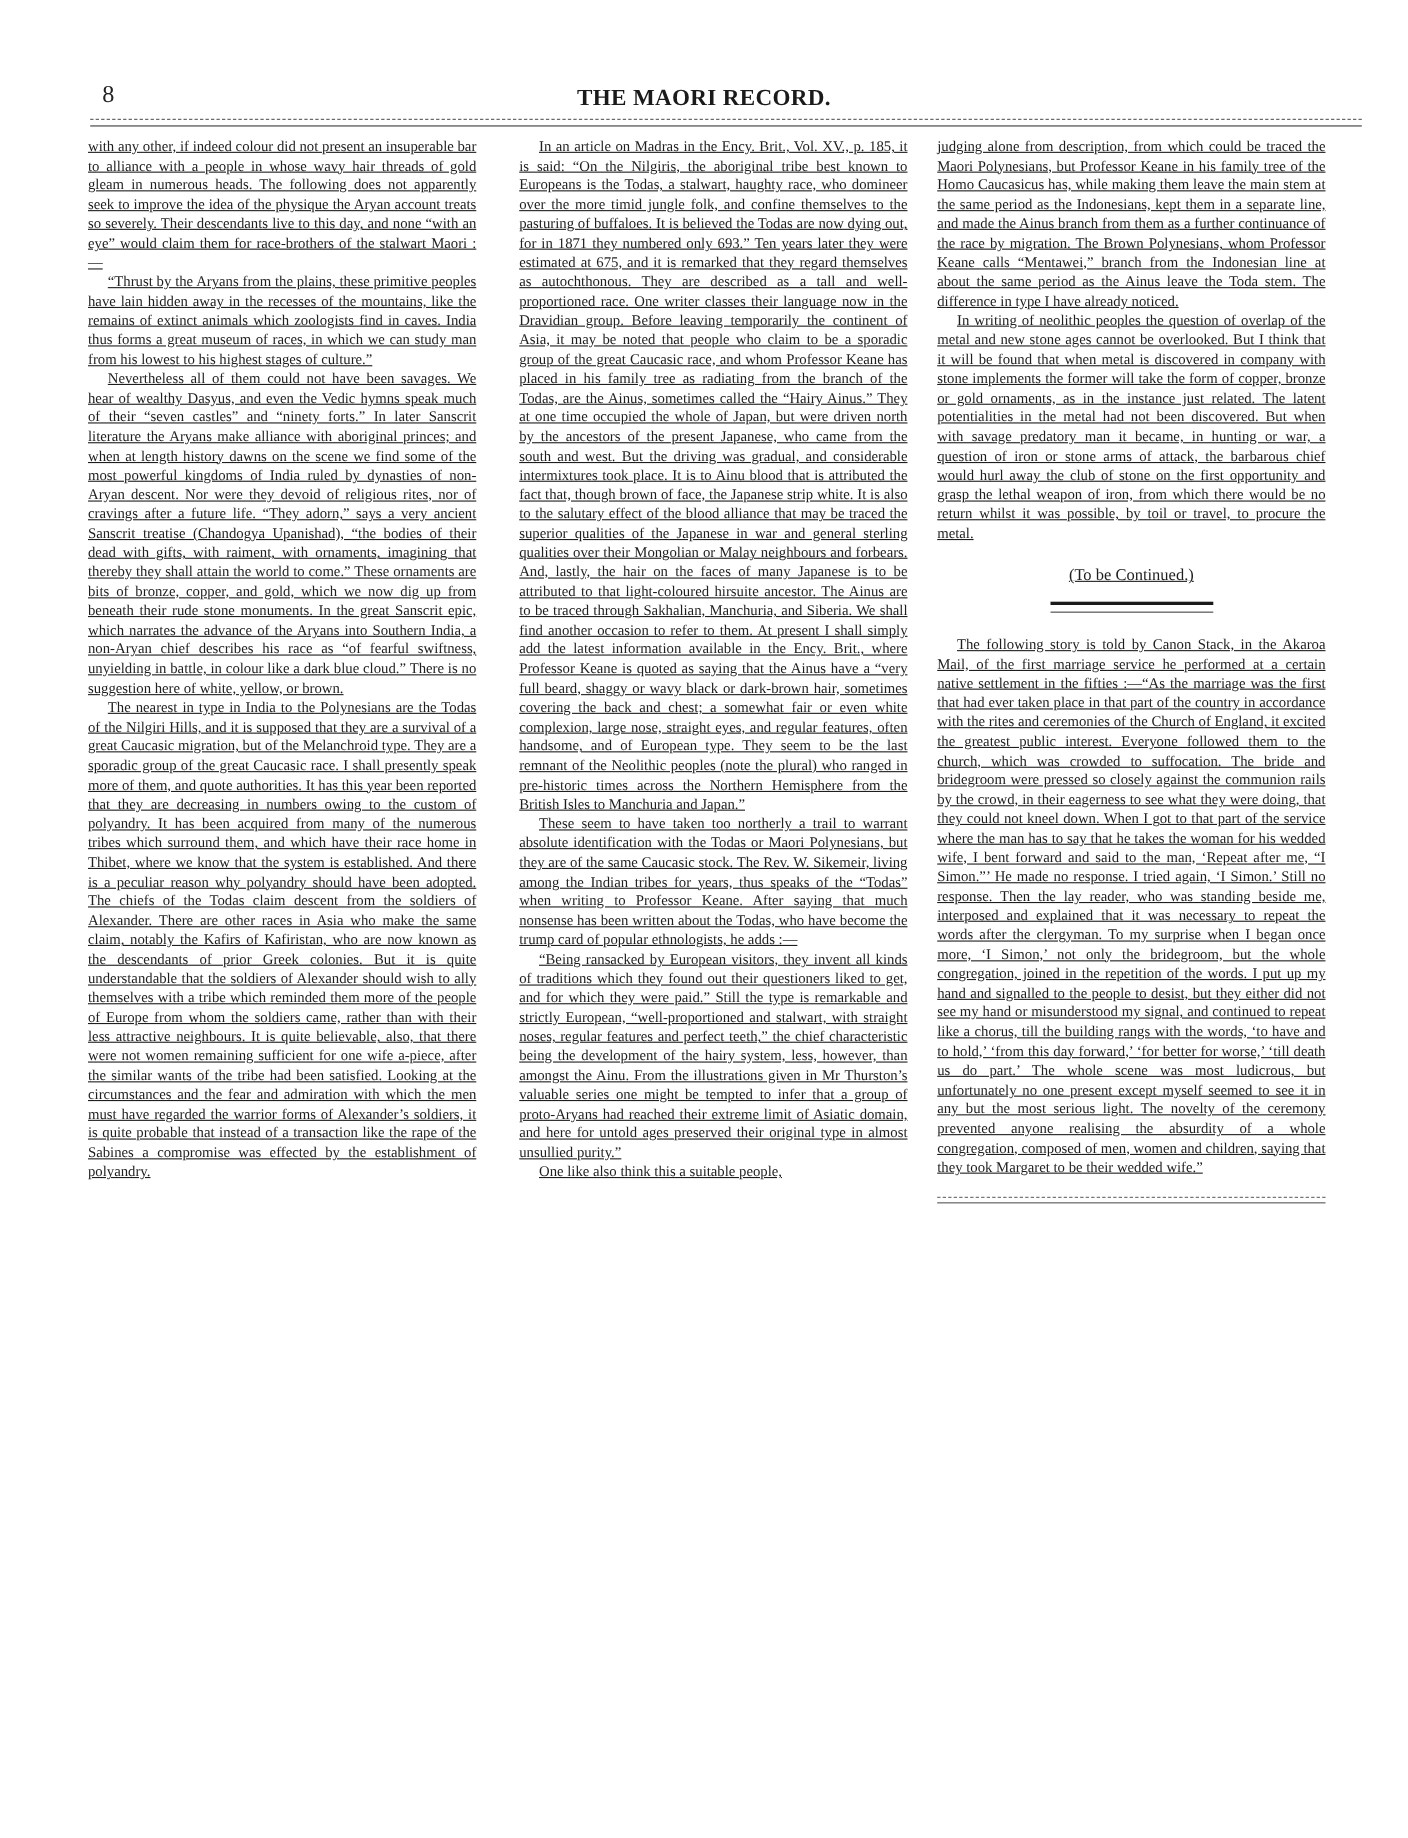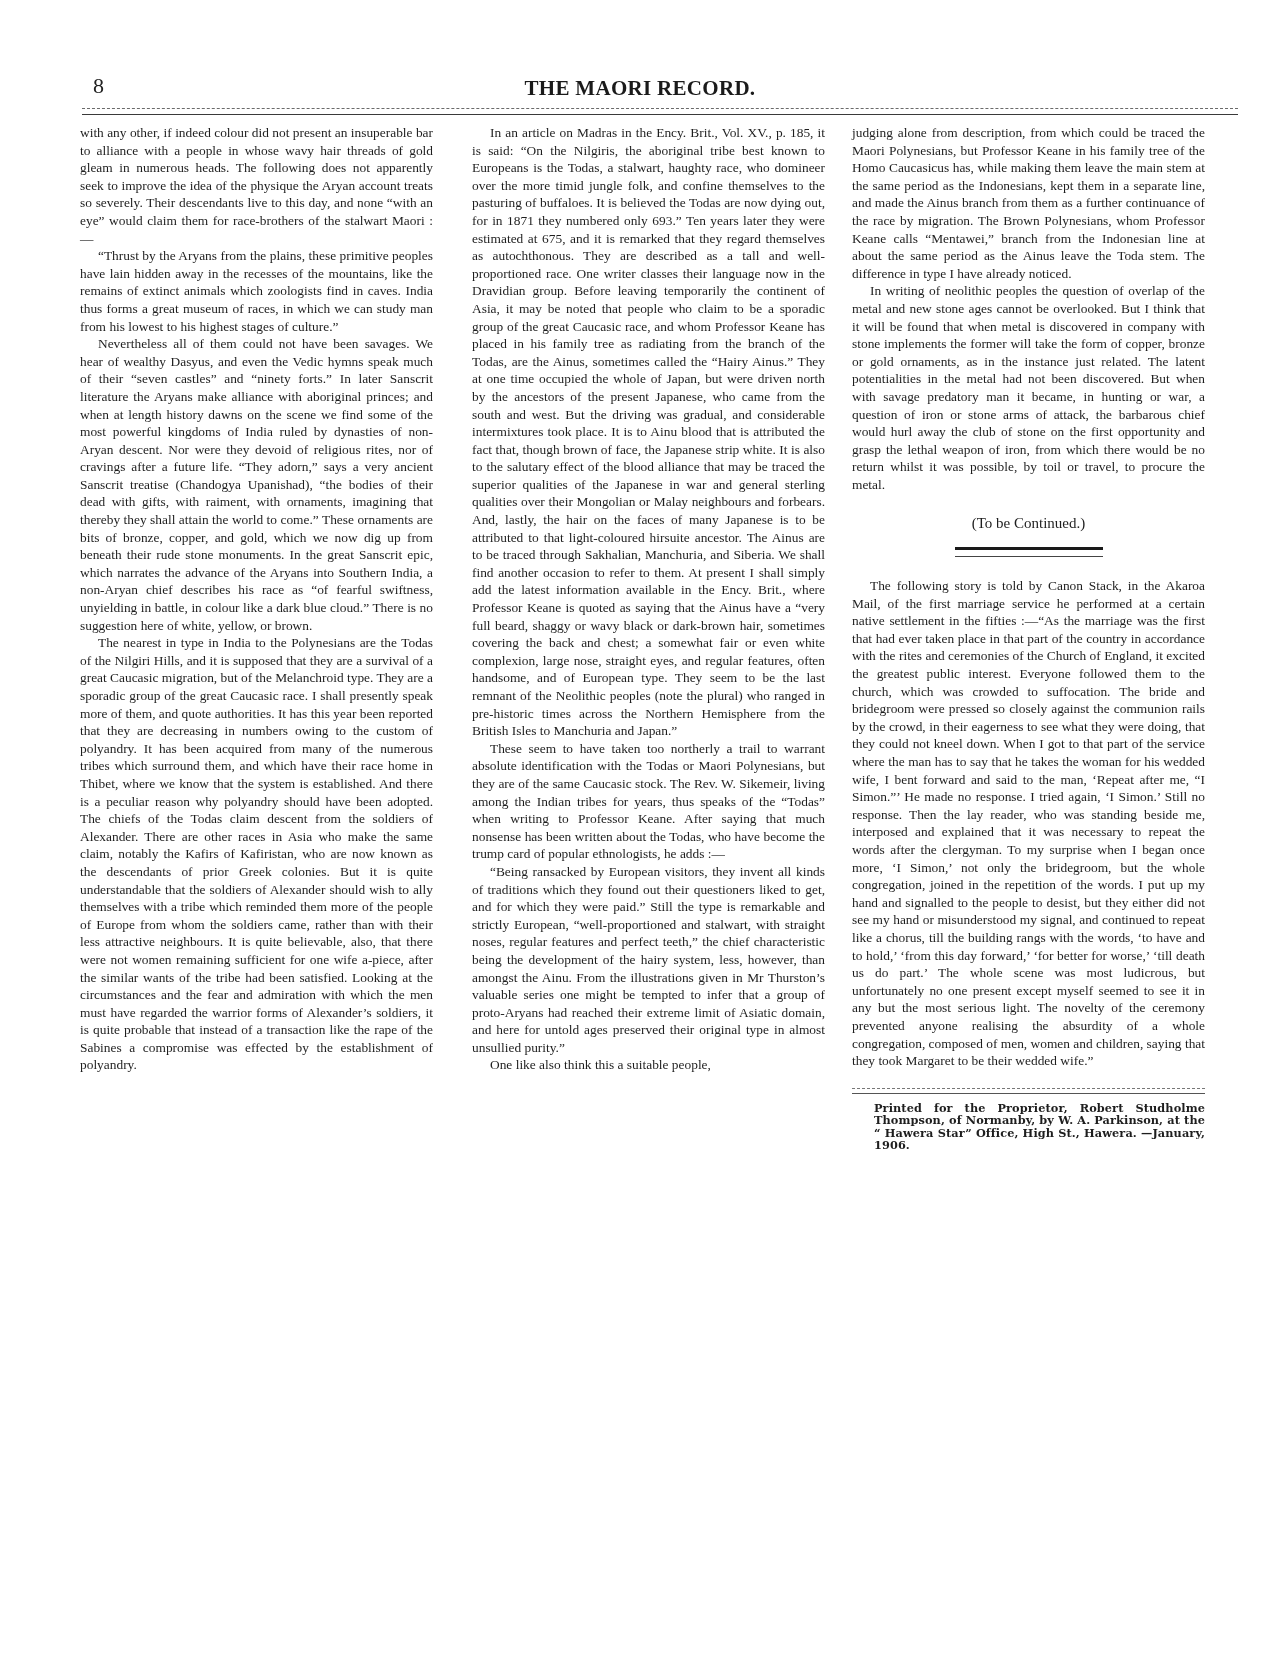--- a/index.html
+++ b/index.html
@@ -17,20 +17,21 @@
       text-align: center; font-size: 21px; letter-spacing: 0.3px; color: #1a1a1a; font-weight: bold;
     }
     .head-rule {
       position: absolute; left: 82px; width: 1156px; top: 108px; height: 5px;
       border-top: 1px dashed #6a6a6a; border-bottom: 1.5px solid #3a3a3a;
     }
     .column {
       position: absolute; top: 124px; width: 353px;
       font-size: 13.4px; line-height: 17.6px; text-align: justify;
       hyphens: manual;
+      text-decoration: underline;
     }
     .col-1 { left: 80px; }
     .col-2 { left: 456px; margin-left: 16px; }
     .col-3 { left: 852px; }
     .column p { margin: 0; text-indent: 0; }
     .column p.indent { text-indent: 18px; }
     .continued {
       text-align: center !important; margin: 22px 0 14px 0 !important;
       font-size: 15px;
     }
@@ -70,14 +71,13 @@
   <p class="indent">One like also think this a suitable people,</p>
 </div>
 
 <div class="column col-3">
   <p>judging alone from description, from which could be traced the Maori Polynesians, but Professor Keane in his family tree of the Homo Caucasicus has, while making them leave the main stem at the same period as the Indonesians, kept them in a separate line, and made the Ainus branch from them as a further continuance of the race by migration. The Brown Polynesians, whom Professor Keane calls “Mentawei,” branch from the Indonesian line at about the same period as the Ainus leave the Toda stem. The difference in type I have already noticed.</p>
   <p class="indent">In writing of neolithic peoples the question of overlap of the metal and new stone ages cannot be overlooked. But I think that it will be found that when metal is discovered in company with stone implements the former will take the form of copper, bronze or gold ornaments, as in the instance just related. The latent potentialities in the metal had not been discovered. But when with savage predatory man it became, in hunting or war, a question of iron or stone arms of attack, the barbarous chief would hurl away the club of stone on the first opportunity and grasp the lethal weapon of iron, from which there would be no return whilst it was possible, by toil or travel, to procure the metal.</p>
   <p class="continued">(To be Continued.)</p>
   <div class="ornament-rule"></div>
   <p class="indent">The following story is told by Canon Stack, in the Akaroa Mail, of the first marriage service he performed at a certain native settlement in the fifties :—“As the marriage was the first that had ever taken place in that part of the country in accordance with the rites and ceremonies of the Church of England, it excited the greatest public interest. Everyone followed them to the church, which was crowded to suffocation. The bride and bridegroom were pressed so closely against the communion rails by the crowd, in their eagerness to see what they were doing, that they could not kneel down. When I got to that part of the service where the man has to say that he takes the woman for his wedded wife, I bent forward and said to the man, ‘Repeat after me, “I Simon.”’  He made no response. I tried again, ‘I Simon.’  Still no response. Then the lay reader, who was standing beside me, interposed and explained that it was necessary to repeat the words after the clergyman. To my surprise when I began once more, ‘I Simon,’ not only the bridegroom, but the whole congregation, joined in the repetition of the words. I put up my hand and signalled to the people to desist, but they either did not see my hand or misunderstood my signal, and continued to repeat like a chorus, till the building rangs with the words, ‘to have and to hold,’ ‘from this day forward,’ ‘for better for worse,’ ‘till death us do part.’ The whole scene was most ludicrous, but unfortunately no one present except myself seemed to see it in any but the most serious light. The novelty of the ceremony prevented anyone realising the absurdity of a whole congregation, composed of men, women and children, saying that they took Margaret to be their wedded wife.”</p>
   <div class="foot-rule"></div>
-  <p class="imprint">Printed for the Proprietor, Robert Studholme Thompson, of Normanby, by W. A. Parkinson, at the “ Hawera Star” Office, High St., Hawera. —January, 1906.</p>
 </div>
 
 </body></html>

